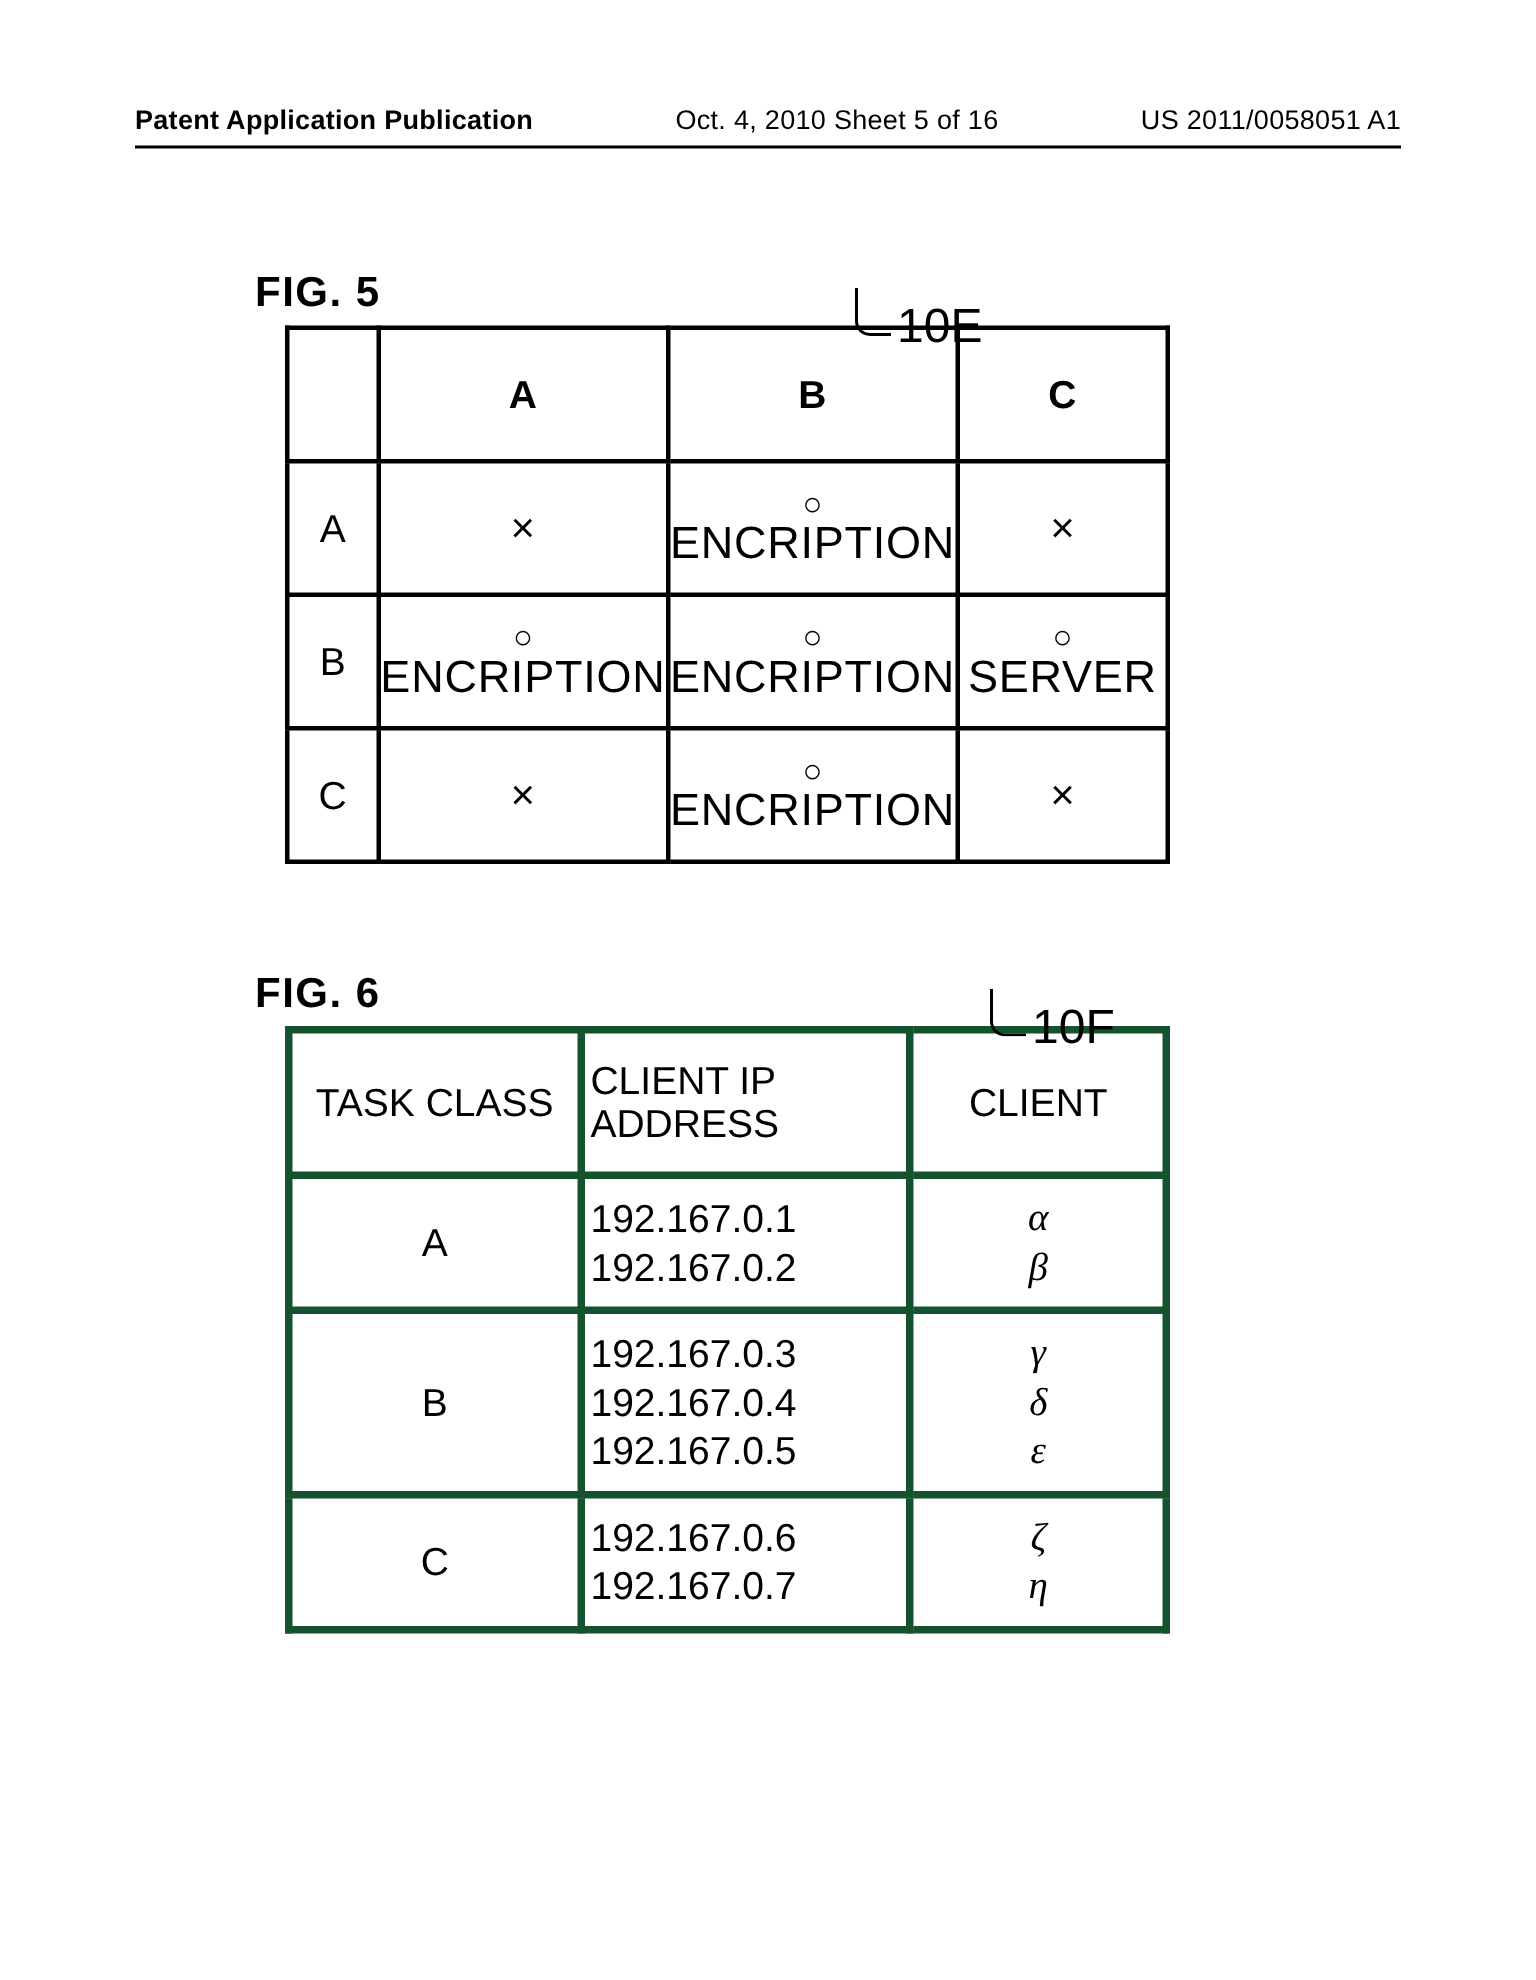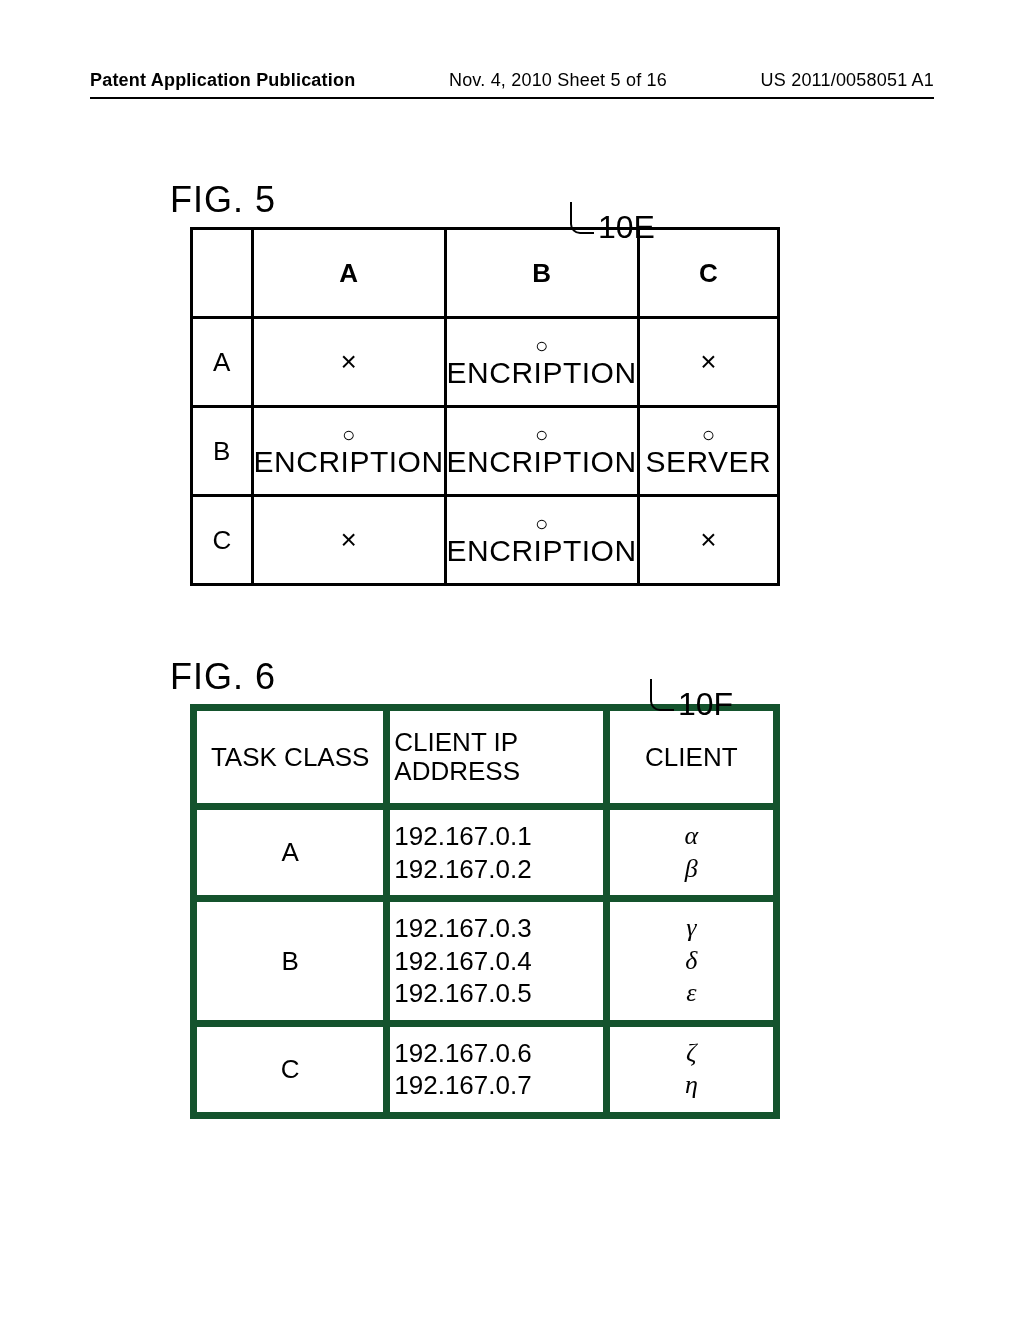--- a/index.html
+++ b/index.html
@@ -27,22 +27,22 @@
   .header .left {
     font-weight: 700;
   }
   .header .center, .header .right {
     font-weight: 400;
   }
   .figures {
     padding: 80px 0 0 80px;
   }
   .fig-label {
-    font-size: 36px;
-    font-weight: 400;
+    font-size: 28px;
+    font-weight: 700;
     letter-spacing: 1px;
     margin-bottom: 6px;
   }
   
   .callout {
     position: relative;
     height: 0;
   }
   .callout-inner {
     position: absolute;
@@ -101,21 +101,21 @@
   }
 
   
   .fig6-block { margin-top: 70px; }
   .tbl6 {
     border-collapse: collapse;
     margin-left: 20px;
     width: 590px;
   }
   .tbl6 th, .tbl6 td {
-    border: 7px solid #14532d;
+    border: 5px solid #14532d;
     text-align: center;
     vertical-align: middle;
     padding: 10px 4px;
   }
   .tbl6 th {
     font-size: 26px;
     font-weight: 400;
     height: 72px;
     line-height: 1.1;
   }
@@ -129,21 +129,21 @@
   .multi-line { white-space: pre-line; }
   .greek { font-family: "Times New Roman", serif; font-style: italic; font-size: 28px; }
 </style>
 </head>
 <body>
 
 <div class="page">
 
   <div class="header">
     <span class="left">Patent Application Publication</span>
-    <span class="center">Nov. 4, 2010  Sheet 5 of 16</span>
+    <span class="center">Oct. 4, 2010  Sheet 5 of 16</span>
     <span class="right">US 2011/0058051 A1</span>
   </div>
 
   <div class="figures">
 
     <div>
       <div class="fig-label">FIG. 5</div>
 
       <div class="callout">
         <div class="callout-inner" style="left:400px; top:-18px;">
@@ -204,21 +204,21 @@
           <td class="ncol"><span class="cross">×</span></td>
         </tr>
       </tbody>
         </table>
     </div>
 
     <div class="fig6-block">
       <div class="fig-label">FIG. 6</div>
 
       <div class="callout">
-        <div class="callout-inner" style="left:480px; top:-18px;">
+        <div class="callout-inner" style="left:490px; top:-18px;">
           <span class="callout-hook"></span>
           <span>10F</span>
         </div>
       </div>
 
       <table class="tbl6">
         <tbody>
             <tr>
           <th class="c1">TASK CLASS</th>
           <th class="c2 multi-line">CLIENT IP

